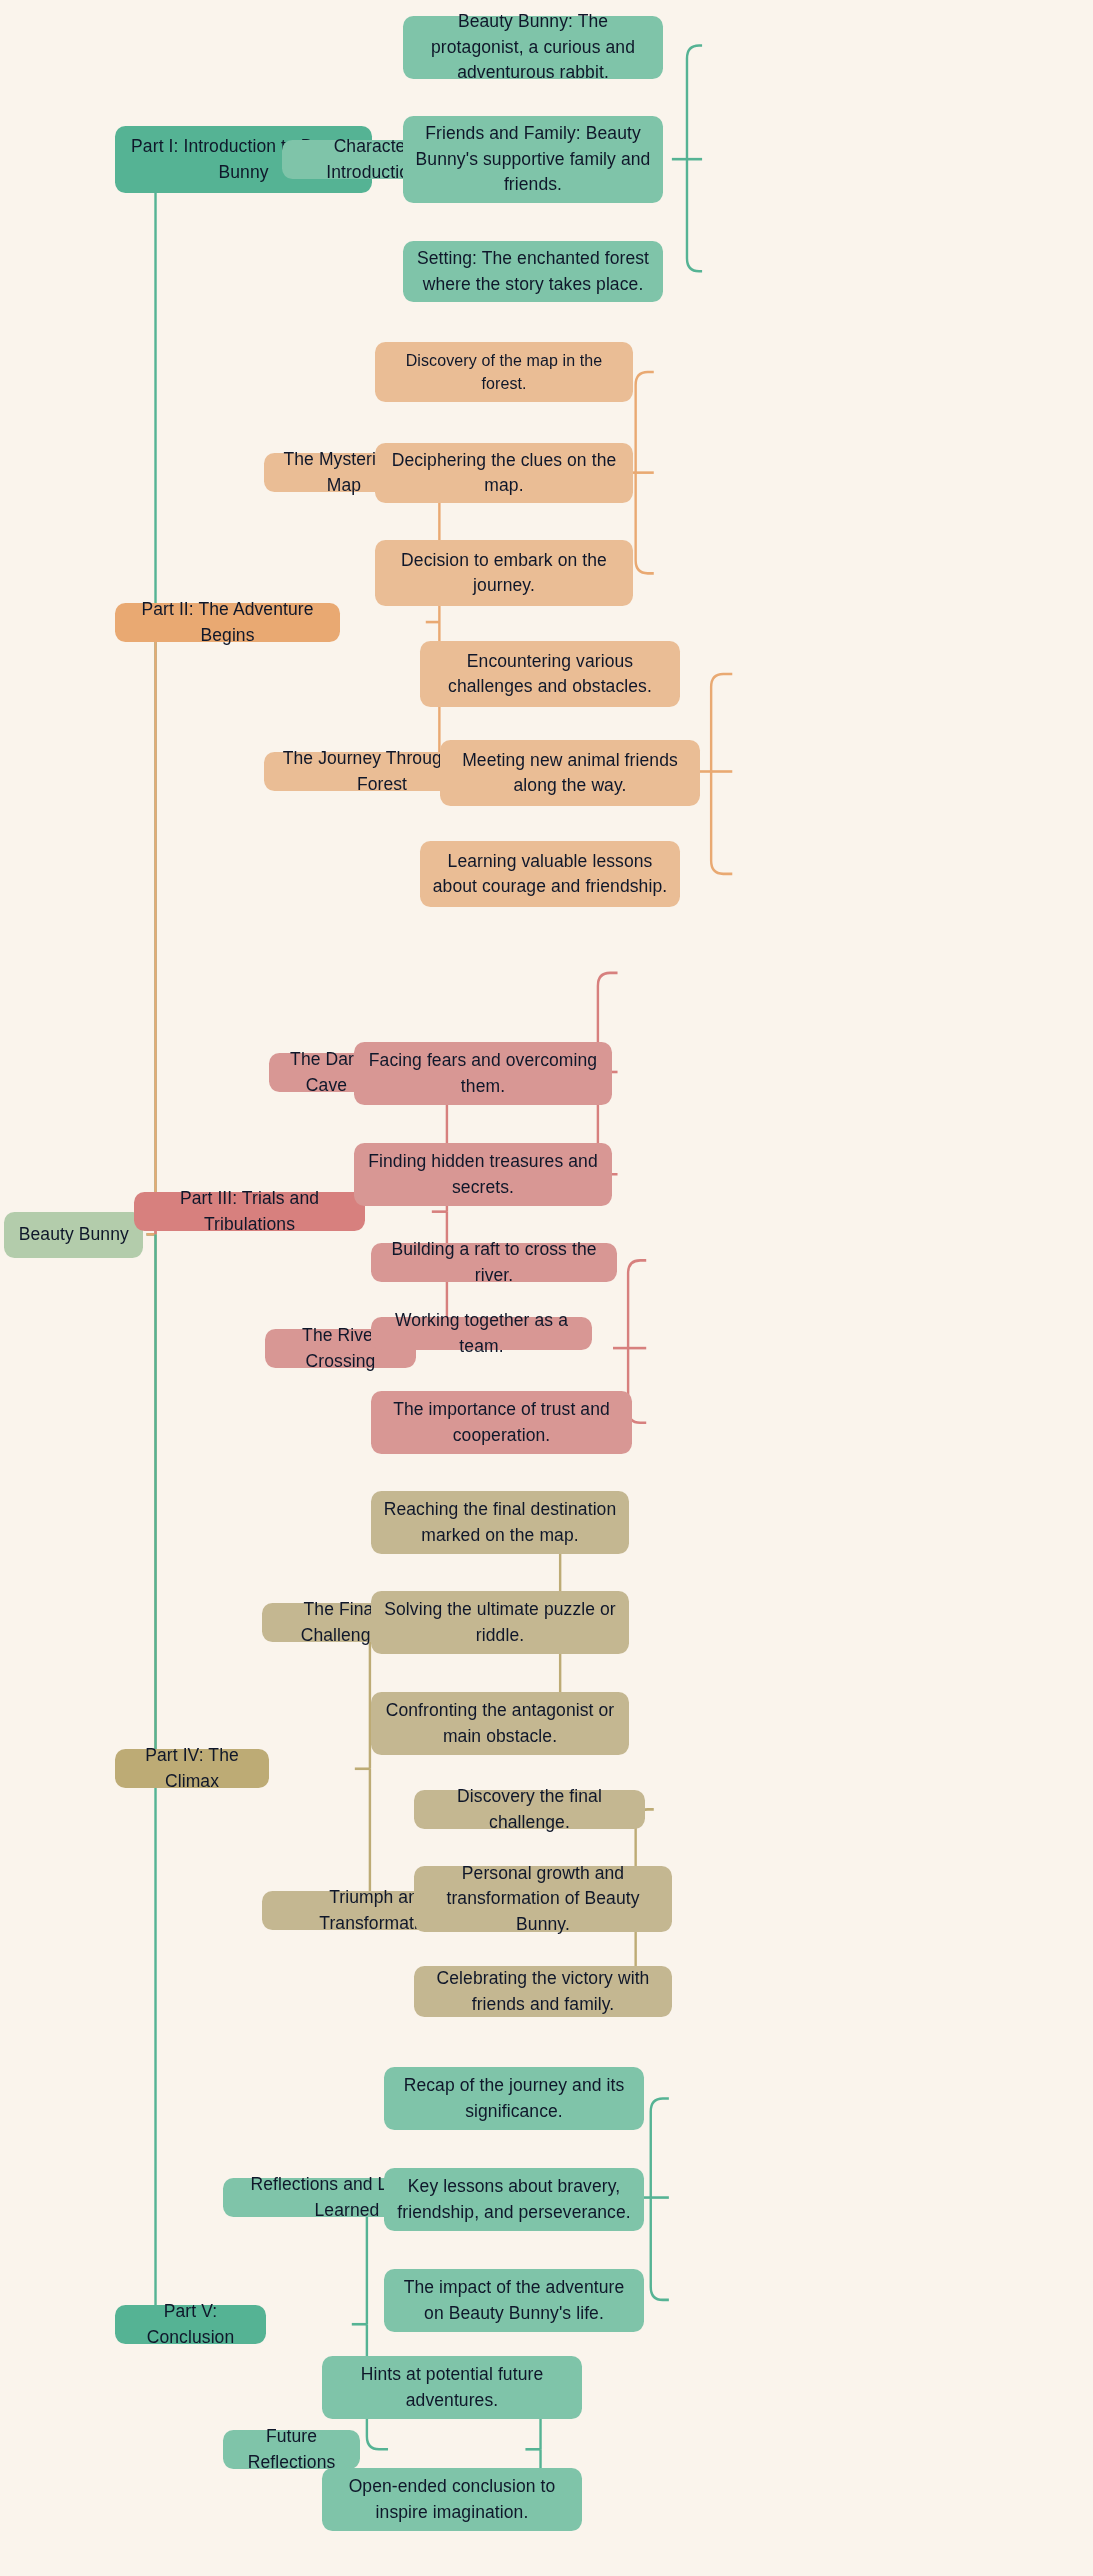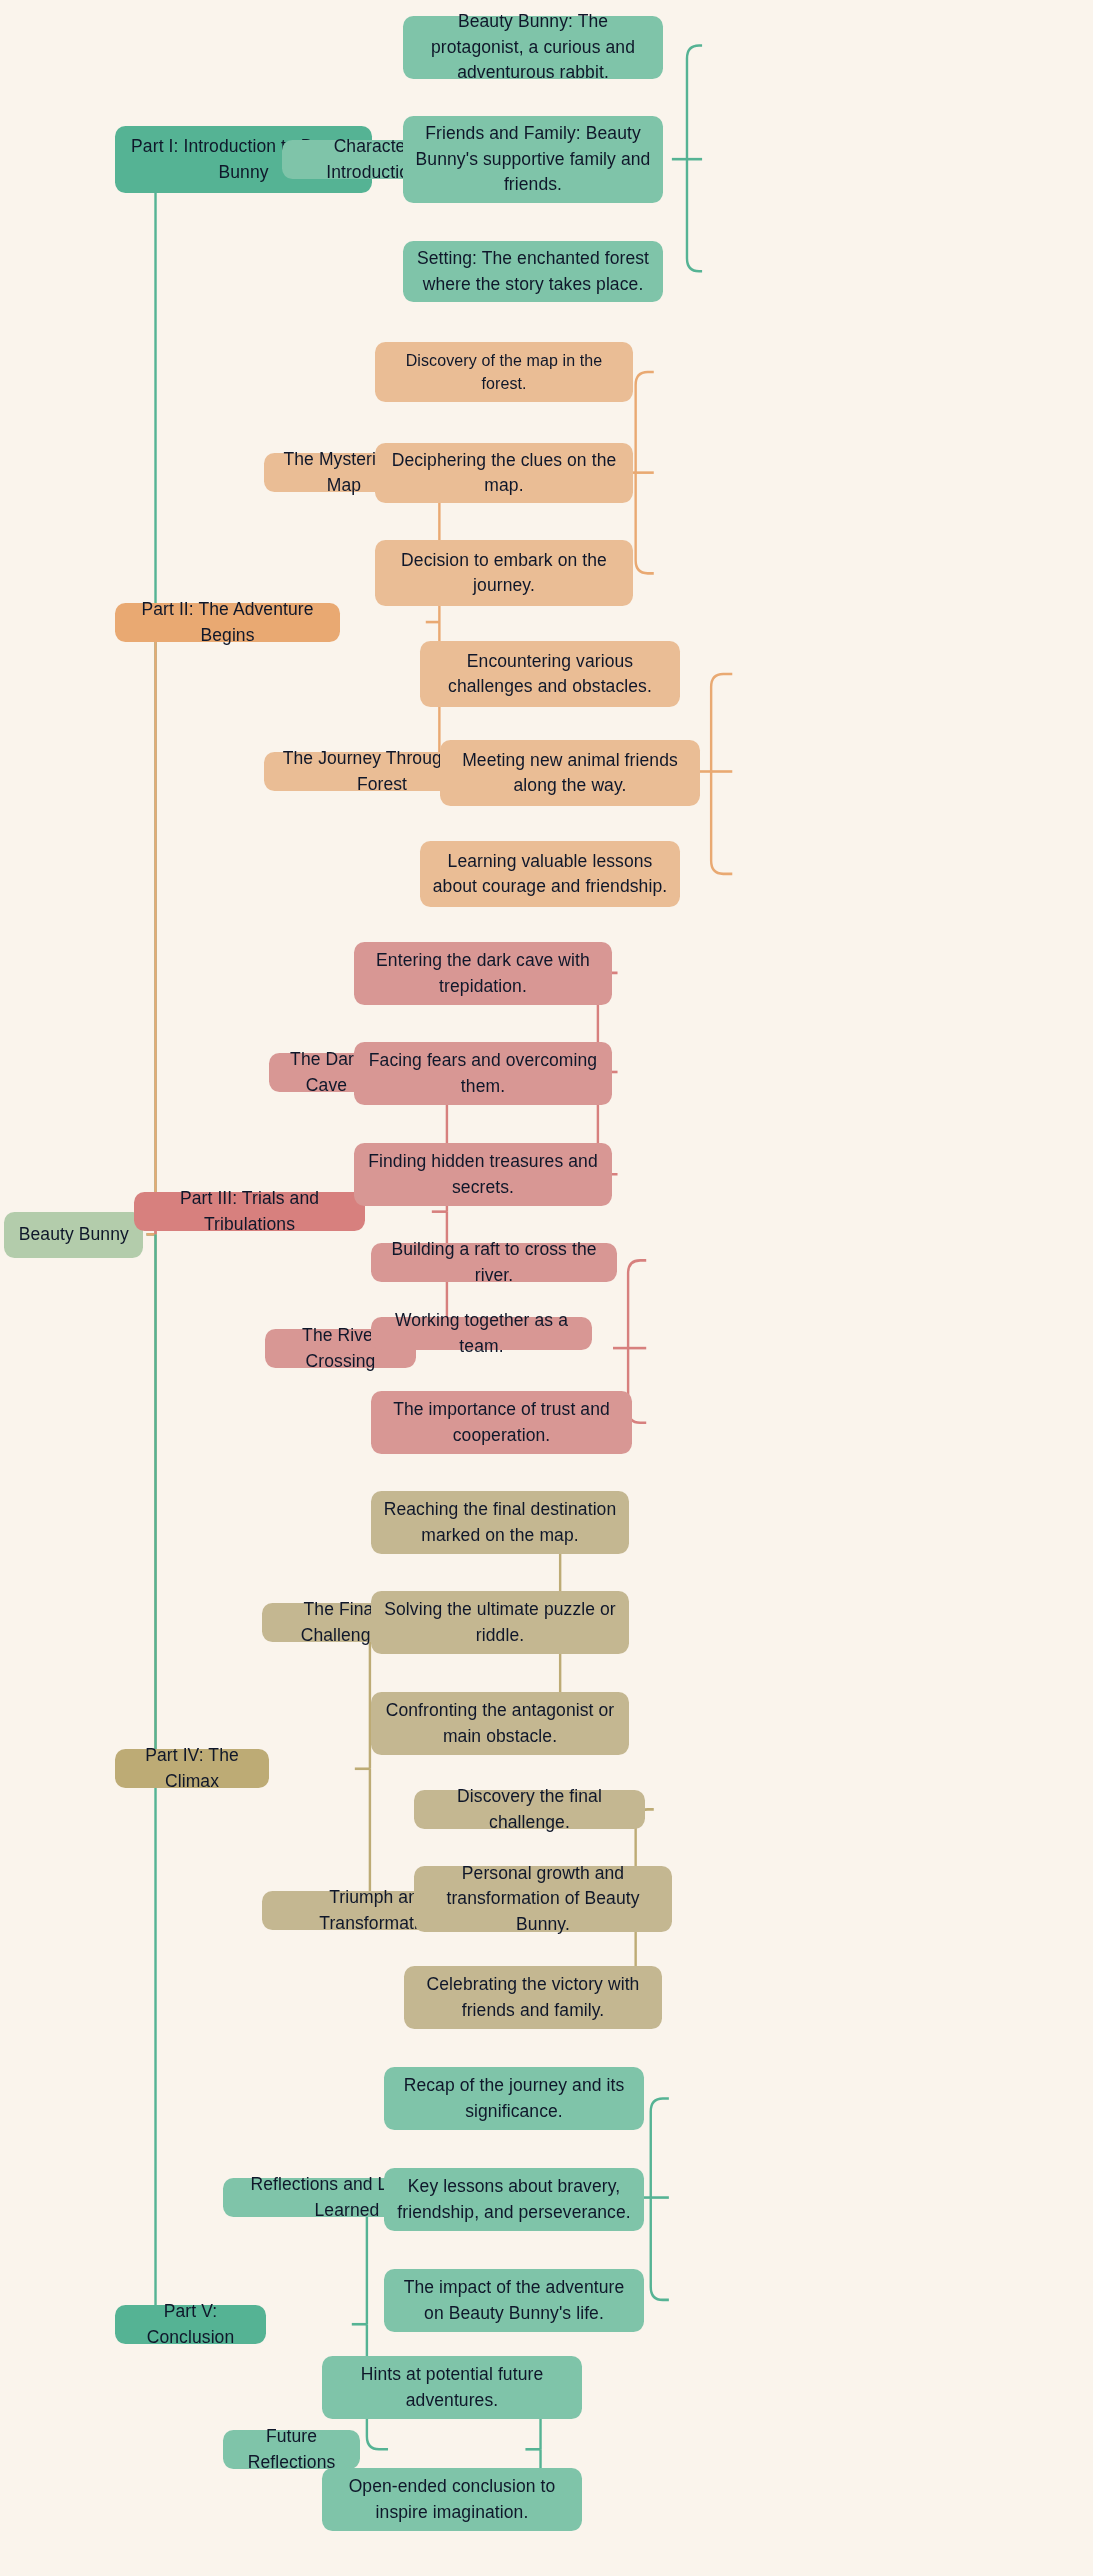--- a/index.html
+++ b/index.html
@@ -190,23 +190,20 @@
   <div class="node n-orange-2" style="left: 420px; top: 841px; width: 260px; height: 66px; font-size: 17.5px; border-radius: 10.4px; padding: 6.5px 11.4px;">
     <span>Learning valuable lessons about courage and friendship.</span>
   </div>
 
   <div class="node n-red-1" style="left: 115px; top: 1192px; width: 231px; height: 39px; font-size: 17.5px; border-radius: 10.4px; padding: 6.5px 11.4px;">
     <span>Part III: Trials and Tribulations</span>
   </div>
   <div class="node n-red-2" style="left: 269px; top: 1053px; width: 115px; height: 39px; font-size: 17.5px; border-radius: 10.4px; padding: 6.5px 11.4px;">
     <span>The Dark Cave</span>
   </div>
-  <div class="node n-red-2" style="left: 354px; top: 942px; width: 258px; height: 63px; font-size: 17.5px; border-radius: 10.4px; padding: 6.5px 11.4px;">
-    <span>Entering the dark cave with trepidation.</span>
-  </div>
   <div class="node n-red-2" style="left: 354px; top: 1042px; width: 258px; height: 63px; font-size: 17.5px; border-radius: 10.4px; padding: 6.5px 11.4px;">
     <span>Facing fears and overcoming them.</span>
   </div>
   <div class="node n-red-2" style="left: 354px; top: 1143px; width: 258px; height: 63px; font-size: 17.5px; border-radius: 10.4px; padding: 6.5px 11.4px;">
     <span>Finding hidden treasures and secrets.</span>
   </div>
 
   <div class="node n-red-2" style="left: 265px; top: 1329px; width: 151px; height: 39px; font-size: 17.5px; border-radius: 10.4px; padding: 6.5px 11.4px;">
     <span>The River Crossing</span>
   </div>
@@ -238,21 +235,21 @@
 
   <div class="node n-gold-2" style="left: 223px; top: 1891px; width: 233px; height: 39px; font-size: 17.5px; border-radius: 10.4px; padding: 6.5px 11.4px;">
     <span>Triumph and Transformation</span>
   </div>
   <div class="node n-gold-2" style="left: 375px; top: 1790px; width: 231px; height: 39px; font-size: 17.5px; border-radius: 10.4px; padding: 6.5px 11.4px;">
     <span>Discovery the final challenge.</span>
   </div>
   <div class="node n-gold-2" style="left: 375px; top: 1866px; width: 258px; height: 66px; font-size: 17.5px; border-radius: 10.4px; padding: 6.5px 11.4px;">
     <span>Personal growth and transformation of Beauty Bunny.</span>
   </div>
-  <div class="node n-gold-2" style="left: 365px; top: 1966px; width: 258px; height: 63px; font-size: 17.5px; border-radius: 10.4px; padding: 6.5px 11.4px;">
+  <div class="node n-gold-2" style="left: 375px; top: 1966px; width: 258px; height: 51px; font-size: 17.5px; border-radius: 10.4px; padding: 6.5px 11.4px;">
     <span>Celebrating the victory with friends and family.</span>
   </div>
 
   <div class="node n-green-1" style="left: 115px; top: 2305px; width: 151px; height: 39px; font-size: 17.5px; border-radius: 10.4px; padding: 6.5px 11.4px;">
     <span>Part V: Conclusion</span>
   </div>
   <div class="node n-green-2" style="left: 223px; top: 2178px; width: 248px; height: 39px; font-size: 17.5px; border-radius: 10.4px; padding: 6.5px 11.4px;">
     <span>Reflections and Lessons Learned</span>
   </div>
   <div class="node n-green-2" style="left: 384px; top: 2067px; width: 260px; height: 63px; font-size: 17.5px; border-radius: 10.4px; padding: 6.5px 11.4px;">

